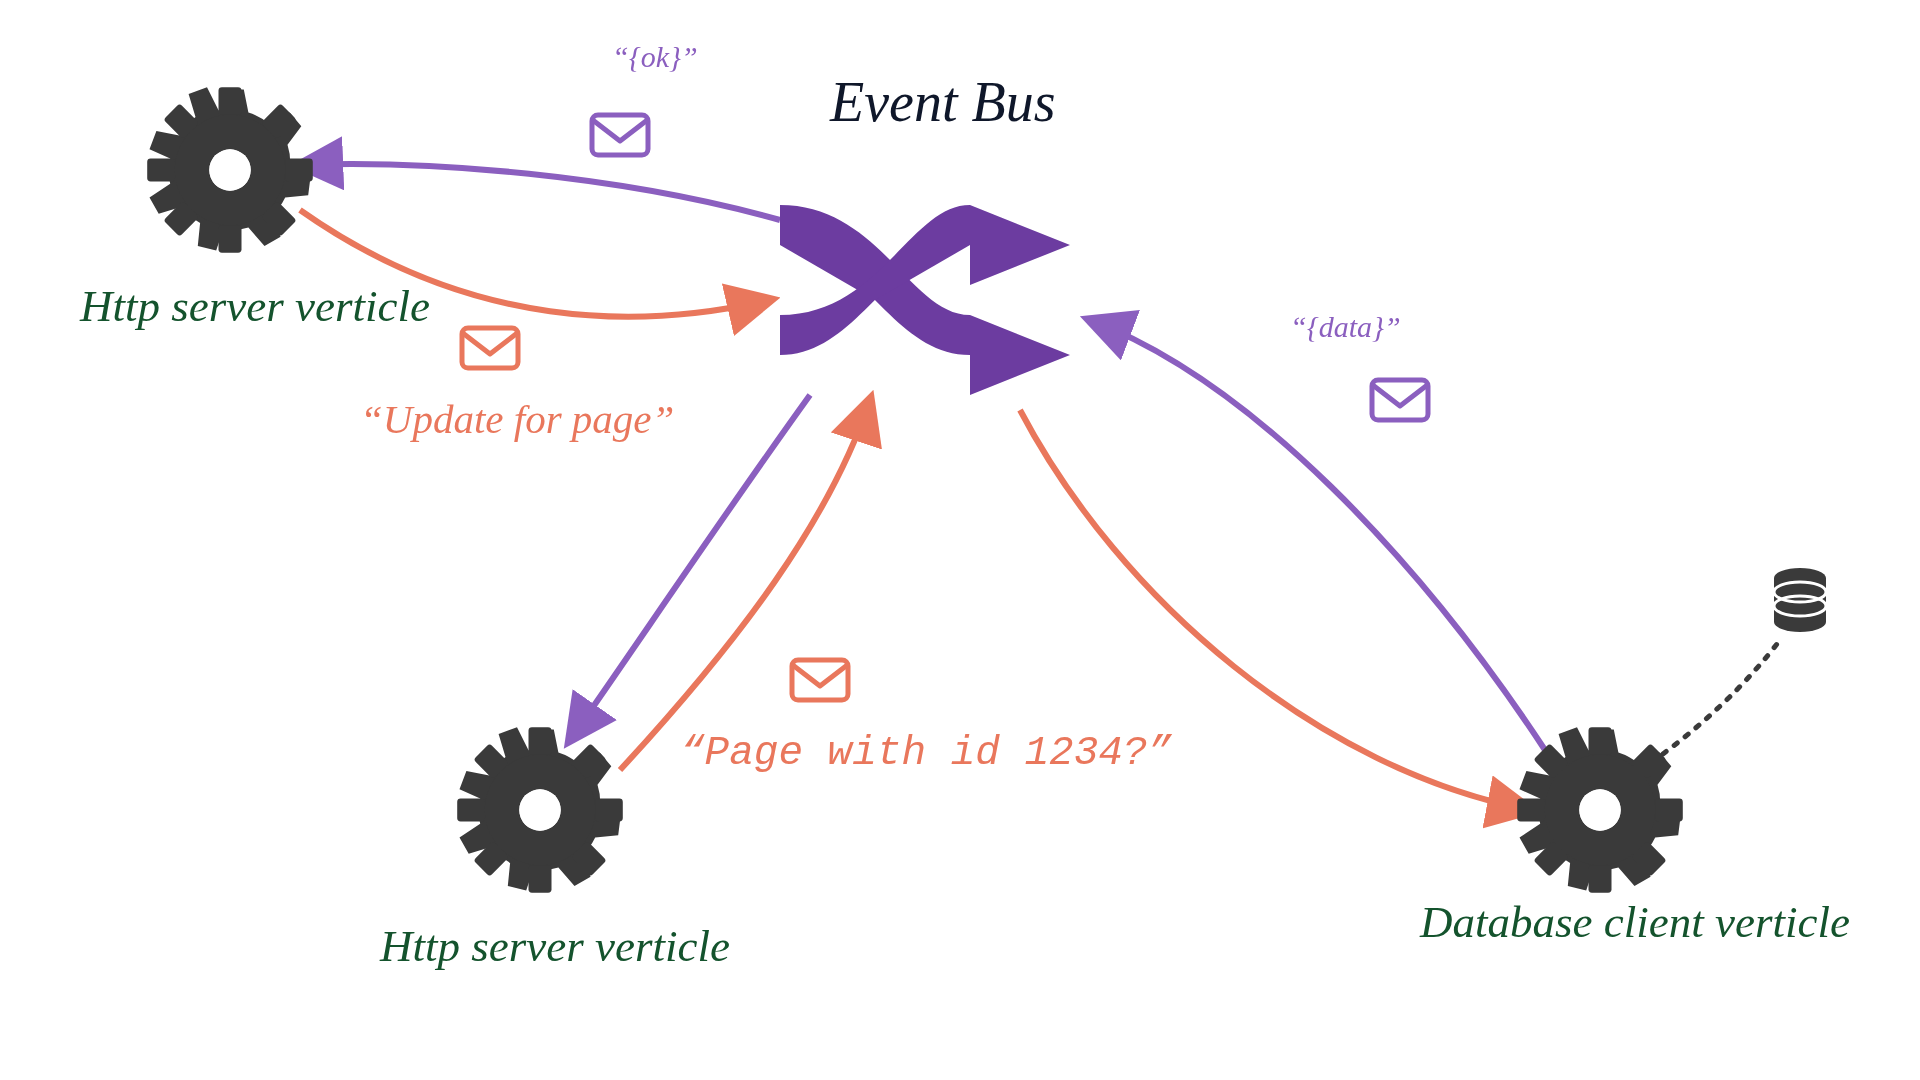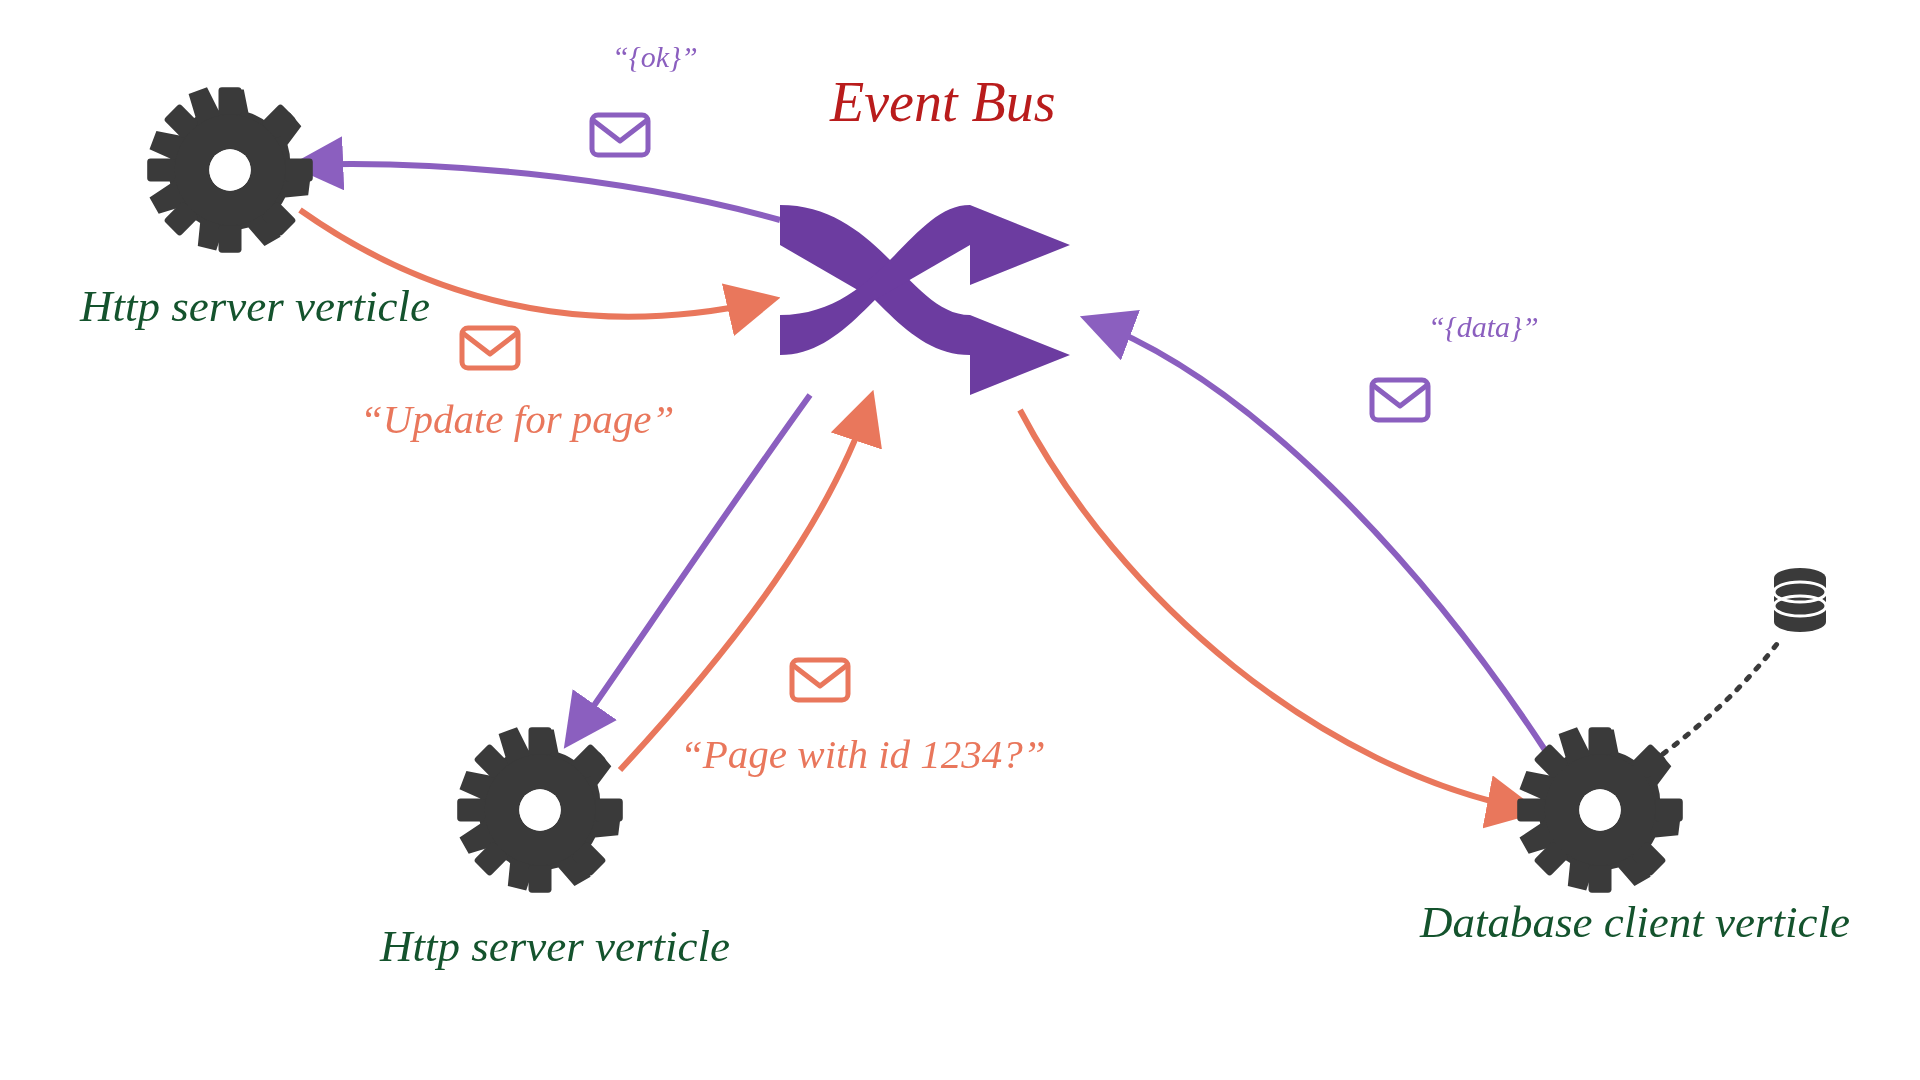--- a/index.html
+++ b/index.html
@@ -22,21 +22,21 @@
     width: 1920px;
     height: 1080px;
   }
   .label {
     position: absolute;
     font-style: italic;
     white-space: nowrap;
   }
   .title {
     font-size: 56px;
-    color: #b91c1c;
+    color: #0f172a;
     font-weight: 500;
   }
   .node-label {
     font-size: 45px;
     color: #14532d;
   }
   .msg-orange {
     font-size: 41px;
     color: #E9775C;
   }
@@ -169,17 +169,17 @@
 <div class="label node-label" style="left:80px; top:280px;">Http server verticle</div>
 
 <div class="label node-label" style="left:380px; top:920px;">Http server verticle</div>
 
 <div class="label node-label" style="left:1420px; top:896px;">Database client verticle</div>
 
 <div class="label msg-purple" style="left:612px; top:40px;">“{ok}”</div>
 
 <div class="label msg-orange" style="left:360px; top:395px;">“Update for page”</div>
 
-<div class="label msg-orange" style="left:680px; top:730px;">“Page with id 1234?”</div>
+<div class="label msg-orange" style="left:680px; top:730px;font-family:Liberation Mono, monospace;">“Page with id 1234?”</div>
 
-<div class="label msg-purple" style="left:1428px; top:310px;text-align:right;">“{data}”</div>
+<div class="label msg-purple" style="left:1290px; top:310px;text-align:right;">“{data}”</div>
 
 </div>
 
 </body></html>

